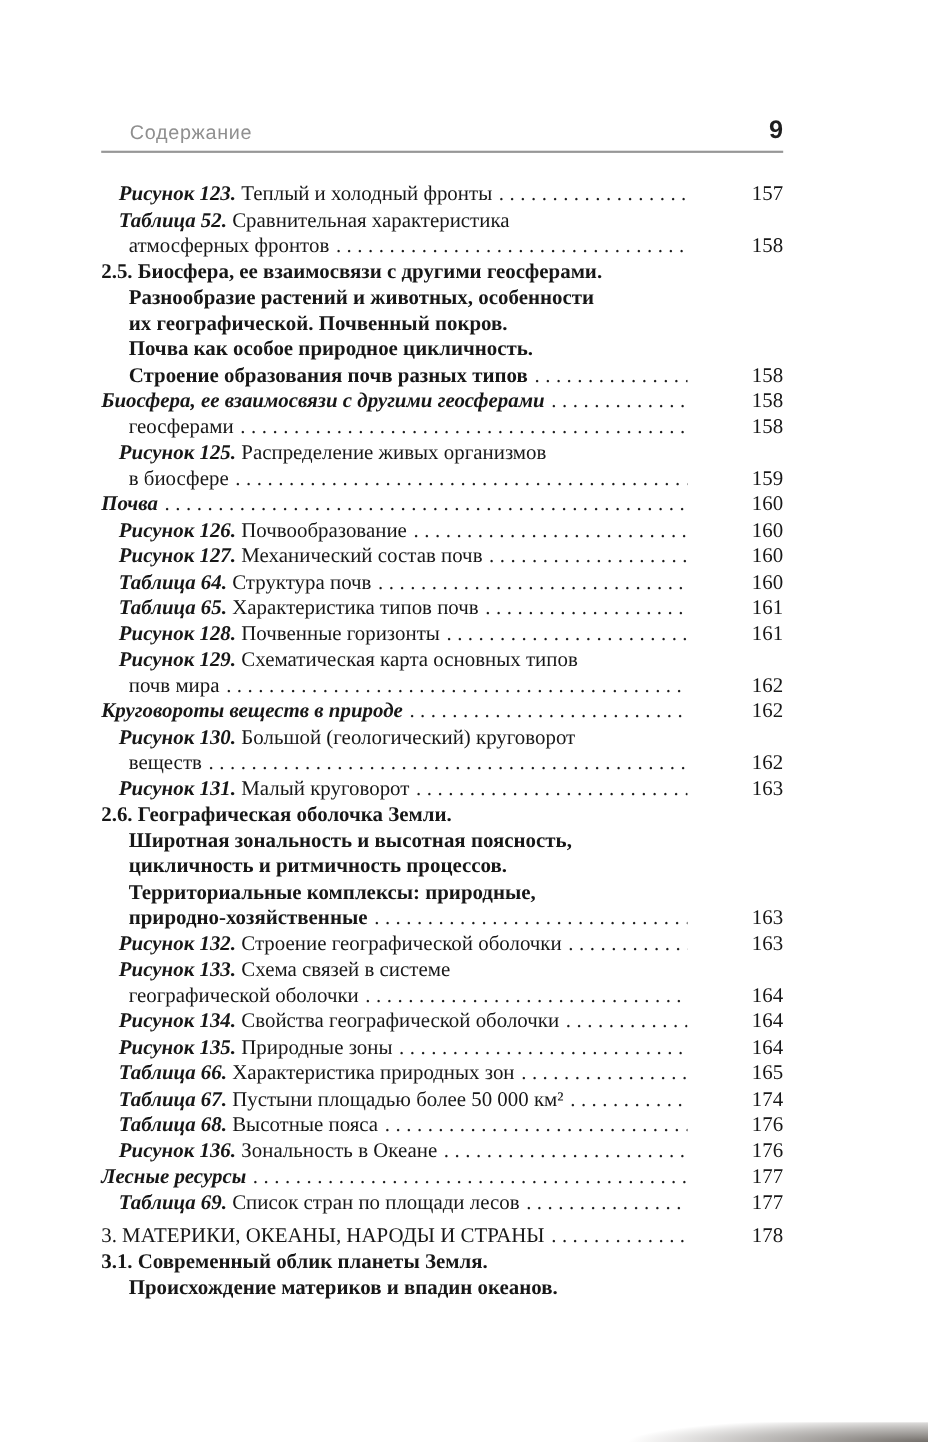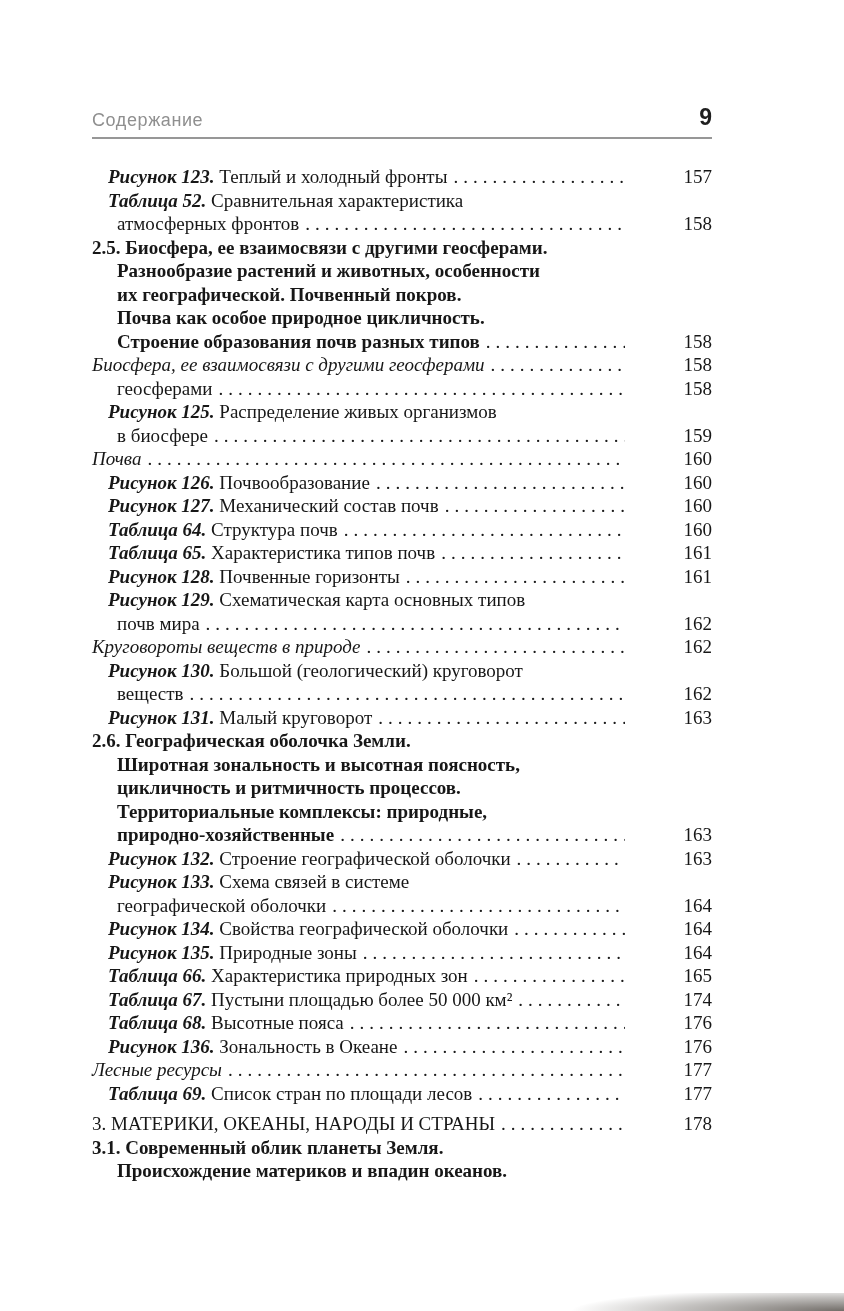--- a/index.html
+++ b/index.html
@@ -19,20 +19,21 @@
   .header {
     display: flex;
     justify-content: space-between;
     align-items: flex-end;
   }
   .header-title {
     font-family: "Liberation Sans", "DejaVu Sans", sans-serif;
     font-size: 18px;
     color: #8f8f8f;
     letter-spacing: 0.6px;
+    margin-left: 26px;
   }
   .header-page {
     font-family: "Liberation Sans", "DejaVu Sans", sans-serif;
     font-size: 23px;
     font-weight: 700;
     color: #1f1f1f;
   }
   .rule {
     height: 0;
     border-bottom: 2px solid #979797;
@@ -45,21 +46,21 @@
   }
   .entry { }
   .line {
     display: flex;
     align-items: baseline;
     white-space: nowrap;
   }
   .line.cont { padding-left: 25px; }
   .lbl { font-weight: 700; font-style: italic; margin-left: 16px; }
   .section .txt { font-weight: 700; }
-  .heading-bi .txt { font-weight: 400; font-style: italic; text-align: right; }
+  .heading-bi .txt { font-weight: 700; font-style: italic; text-align: right; }
   .chapter { margin-top: 7px; }
   .chapter .txt { font-weight: 400; }
   .fill {
     flex: 1 1 auto;
     min-width: 8px;
     overflow: hidden;
     margin-left: 6px;
     margin-right: 3px;
     font-weight: 400;
     font-style: normal;

